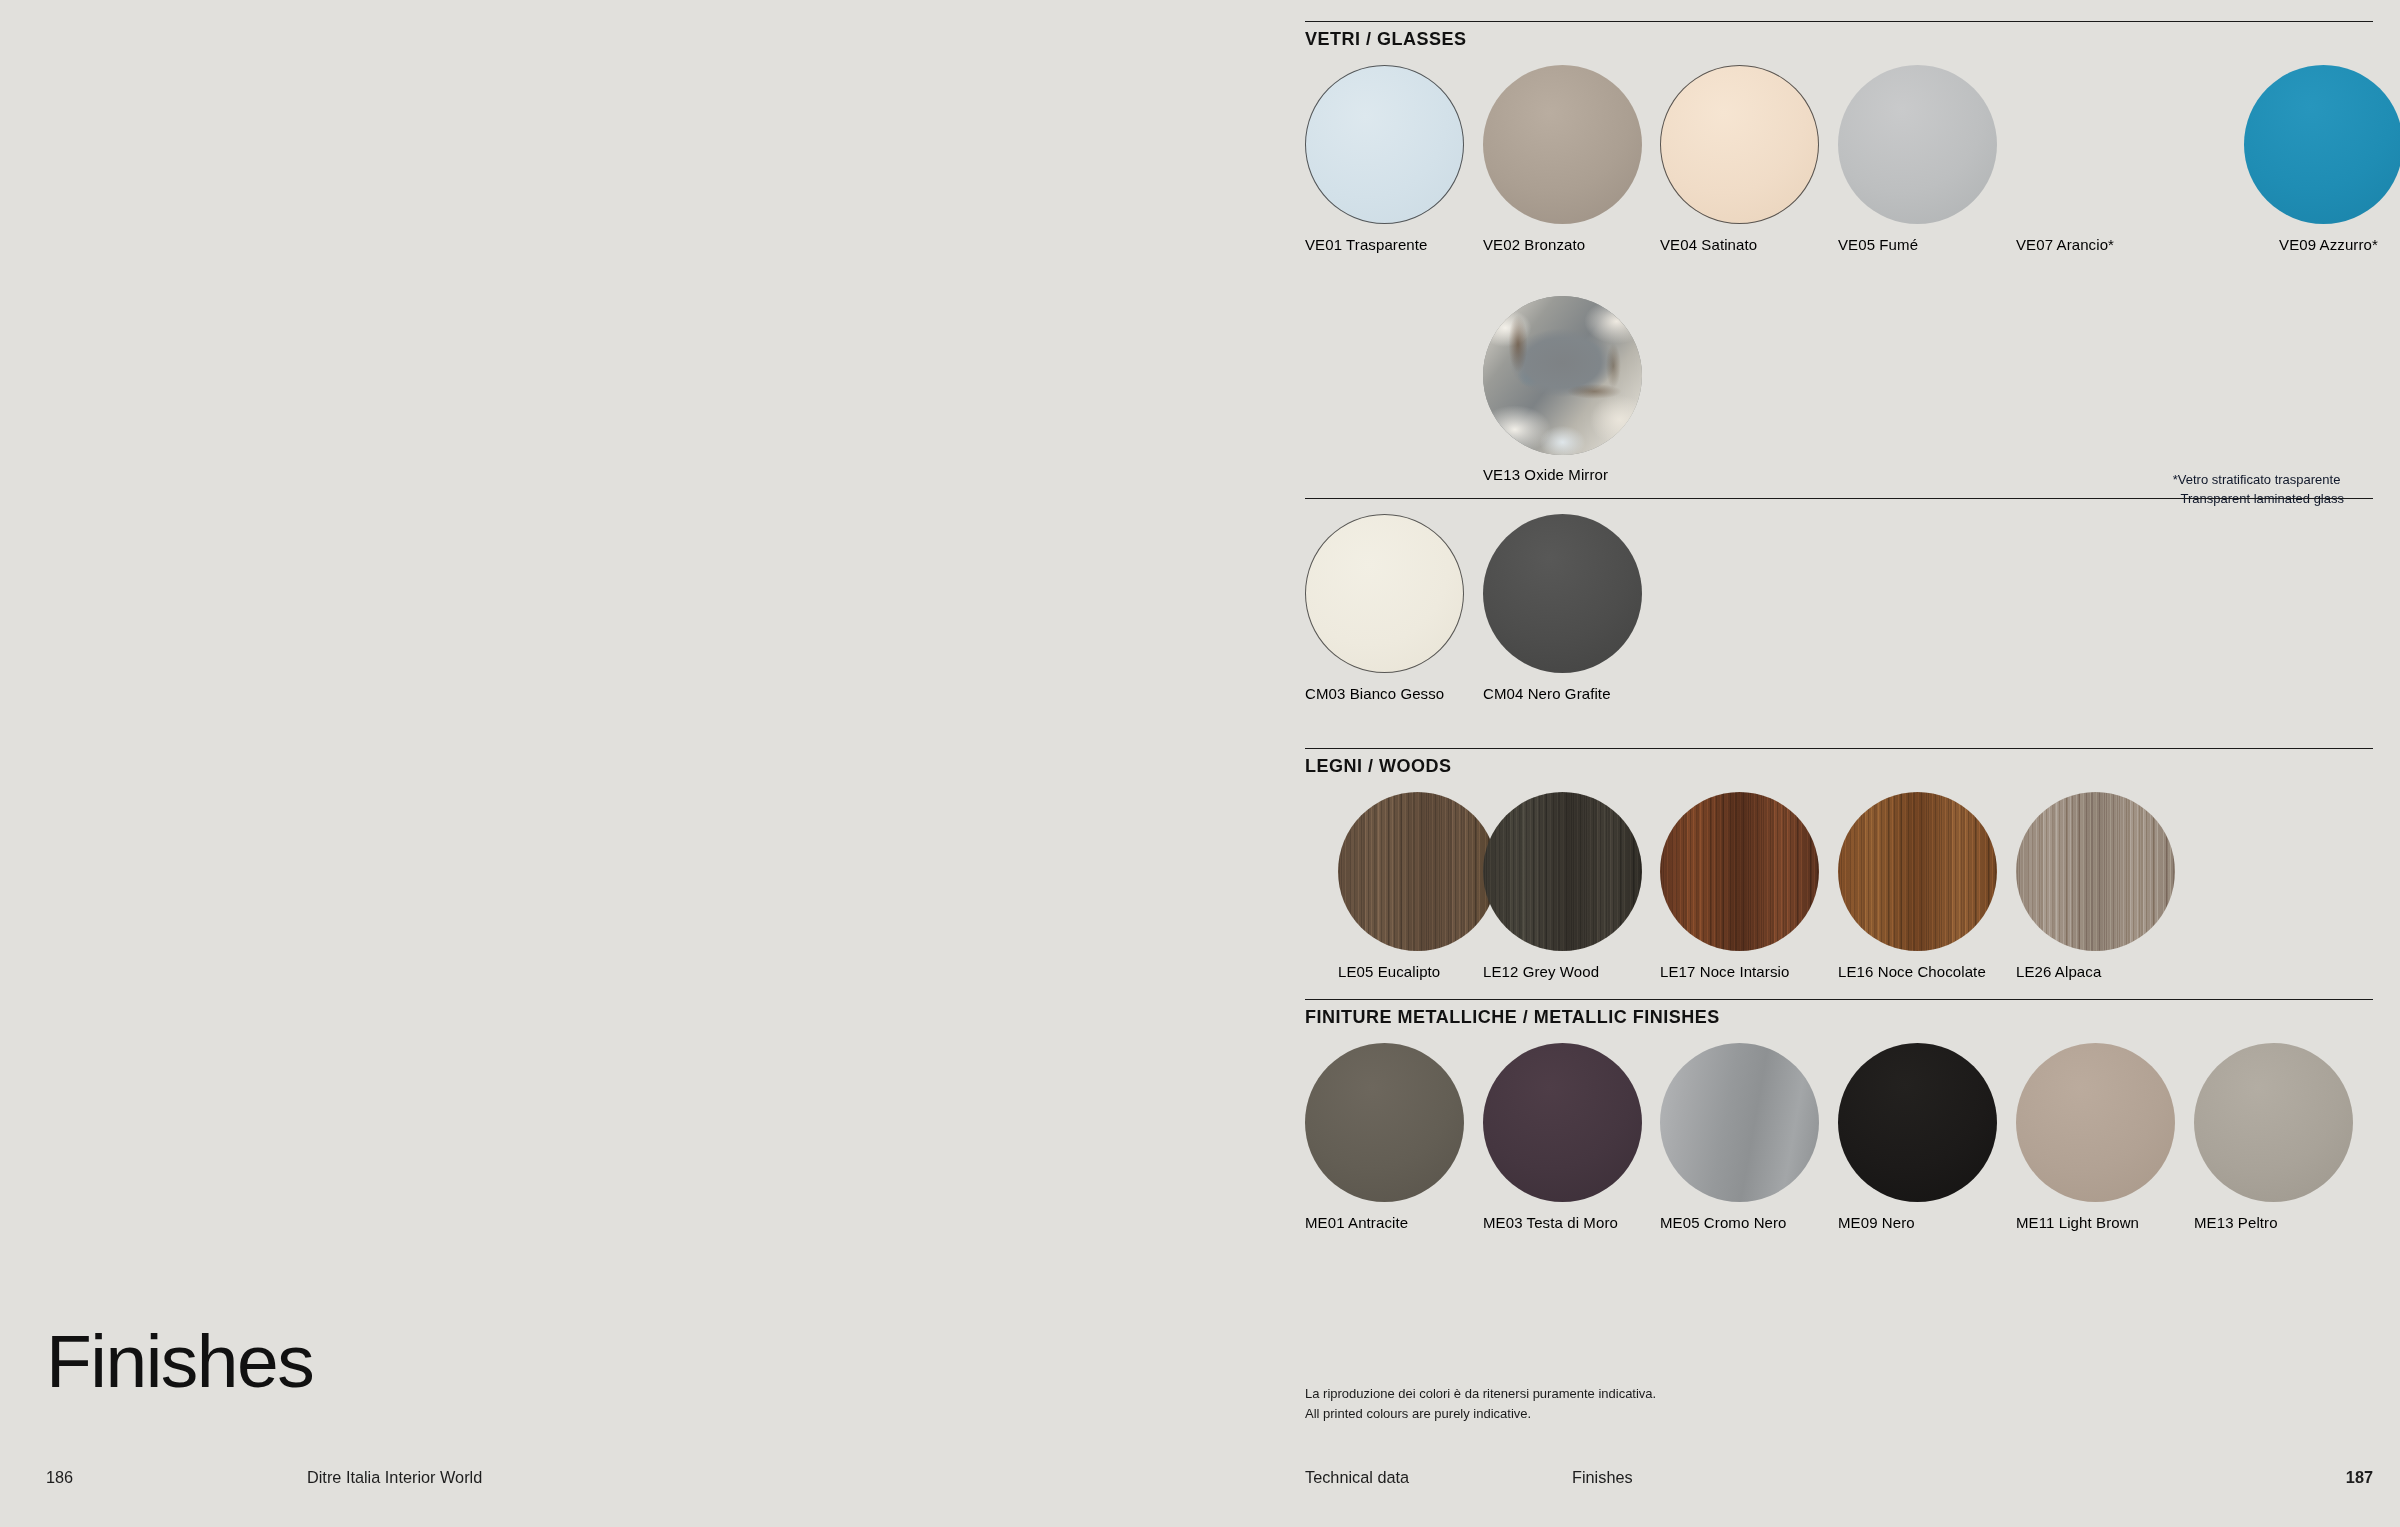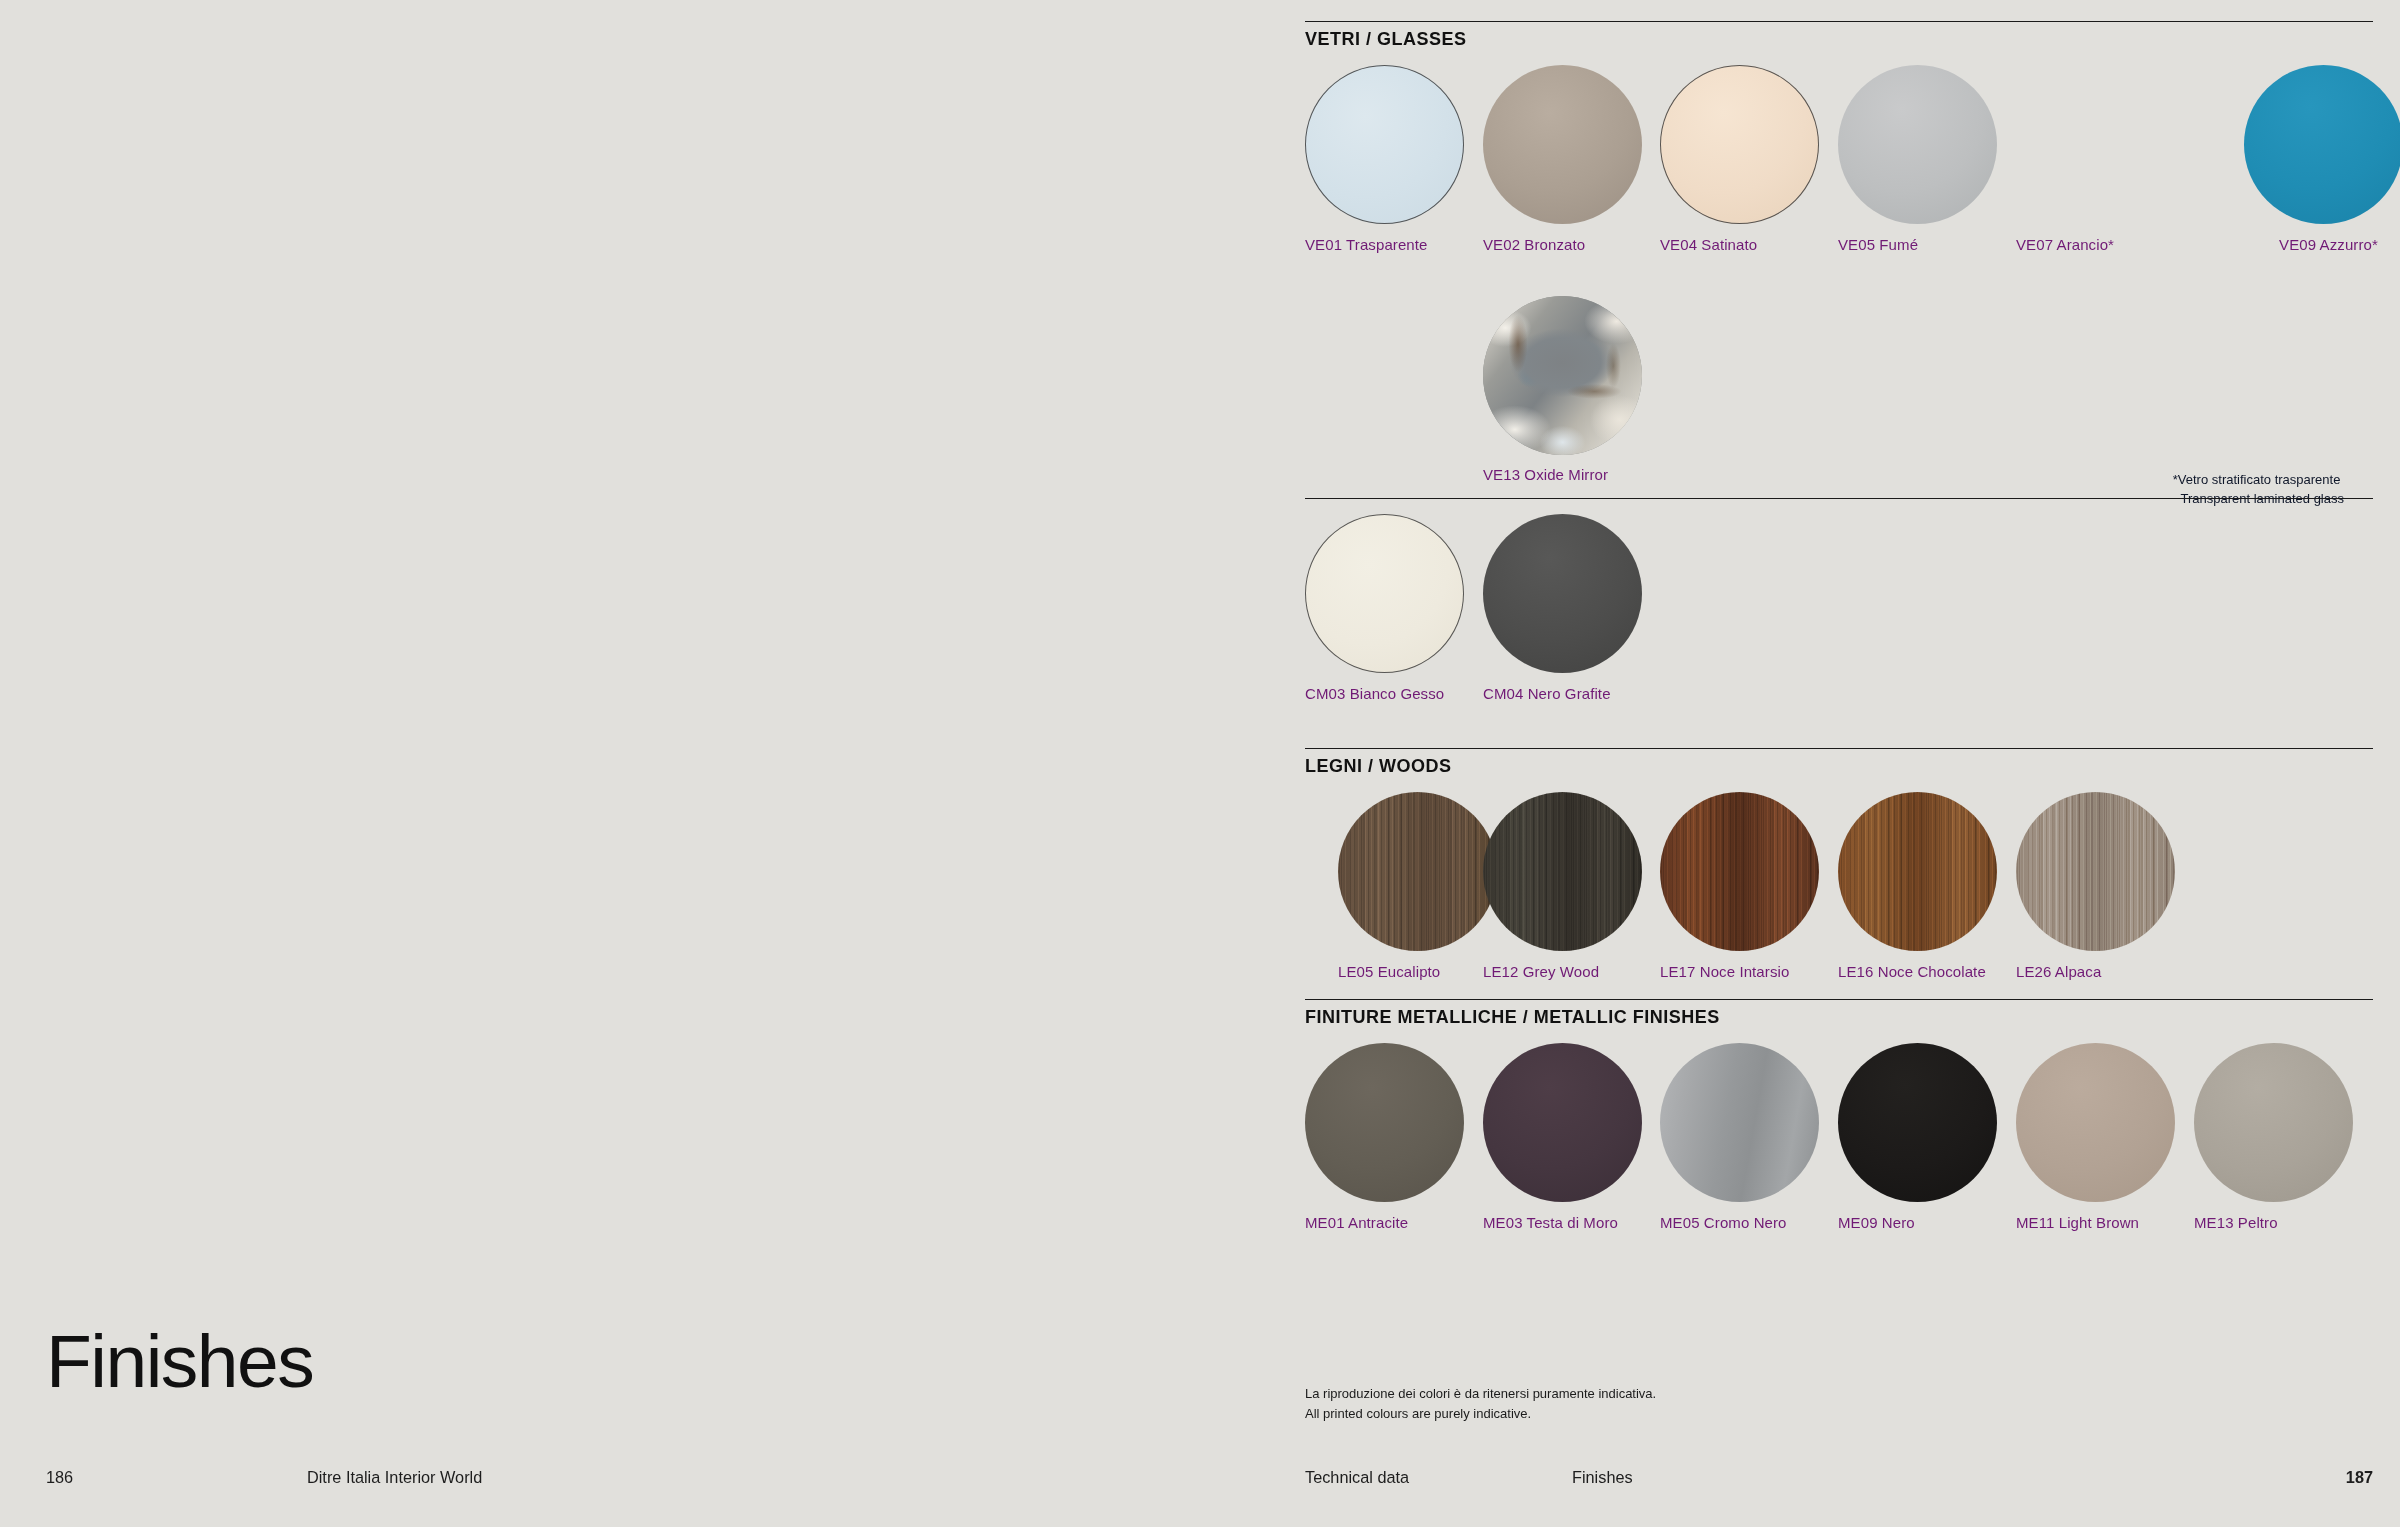--- a/index.html
+++ b/index.html
@@ -80,21 +80,21 @@
     height: 159px;
     border-radius: 50%;
     position: relative;
     overflow: hidden;
   }
   .swatch.outlined { box-shadow: inset 0 0 0 1px rgba(60,60,60,.85); }
   .swatch-label {
     margin-top: 11.5px;
     font-size: 15px;
     letter-spacing: 0.1px;
-    color: #701a75;
+    color: #000000;
     white-space: nowrap;
   }
 
   
   .f-ve01 { background: radial-gradient(circle at 38% 32%, #dde8ee 0%, #d3e1e9 55%, #cbdae3 100%); }
   .f-ve02 { background: radial-gradient(circle at 42% 30%, #b9ada0 0%, #ab9f92 55%, #9b8f83 100%); }
   .f-ve04 { background: radial-gradient(circle at 40% 30%, #f6e5d2 0%, #f0dcc7 55%, #e8d2ba 100%); }
   .f-ve05 { background: radial-gradient(circle at 40% 28%, #c9cacb 0%, #bdbfc0 55%, #aeb1b2 100%); }
   .f-ve07 { background: radial-gradient(circle at 42% 26%, #e0b martin 0%, #d7a83c 0%, #d2a338 55%, #c6982f 100%); }
   .f-ve09 { background: radial-gradient(circle at 42% 26%, #2796bd 0%, #1f8db4 55%, #1a82a8 100%); }

